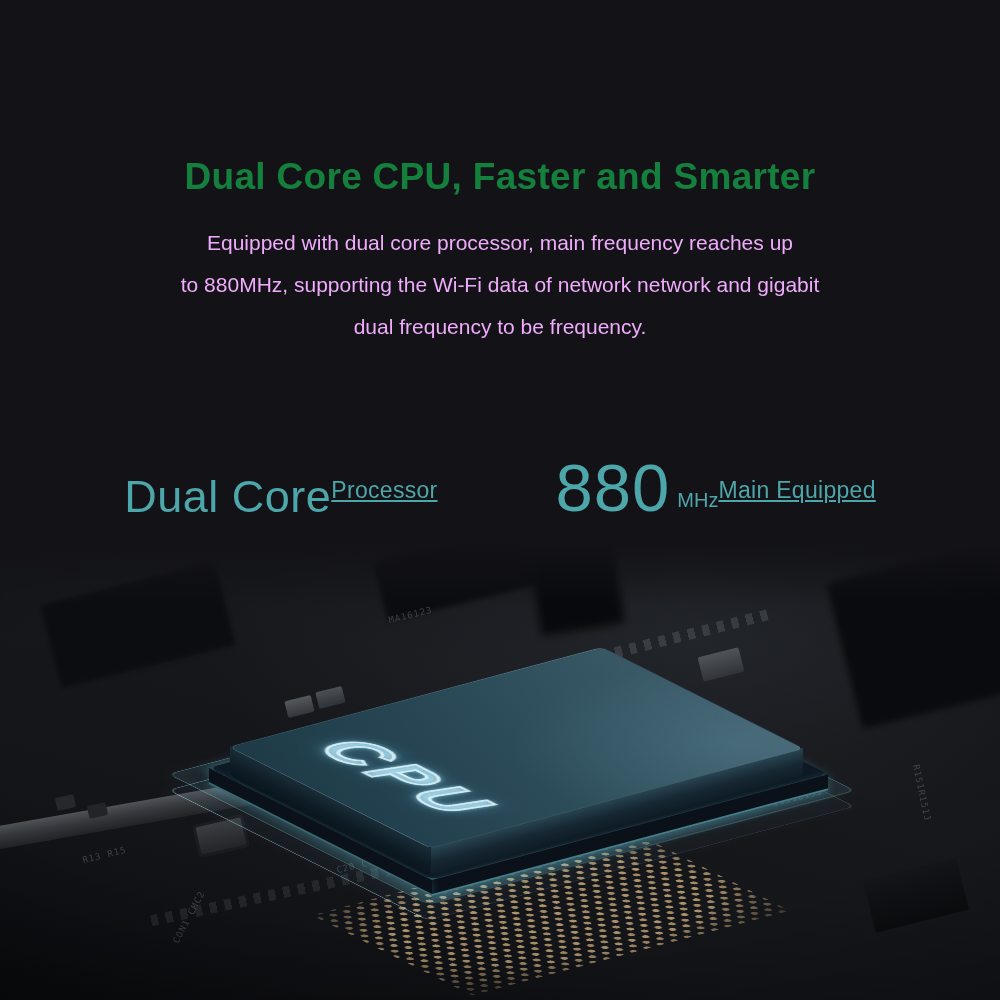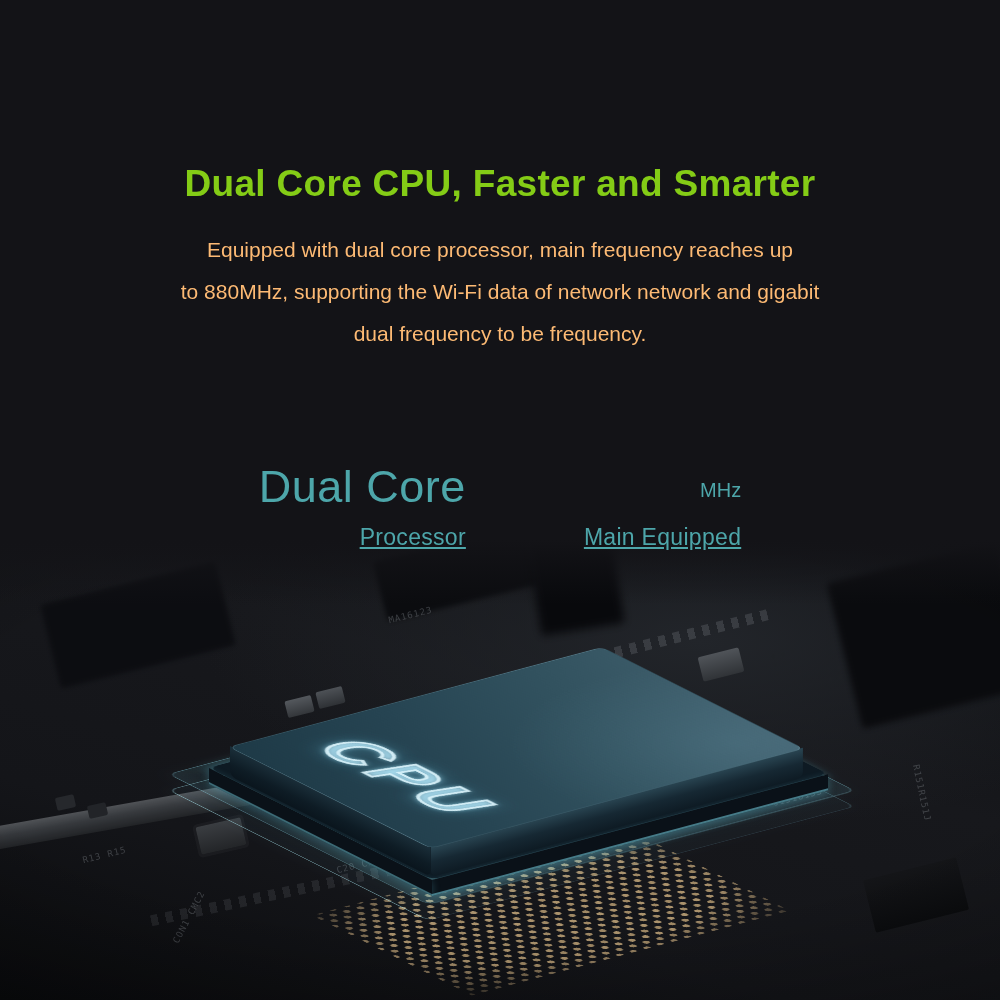--- a/index.html
+++ b/index.html
@@ -6,29 +6,29 @@
   body{
     width:1000px;height:1000px;
     background:#131317;
     overflow:hidden;
     position:relative;
     font-family:"Liberation Sans", sans-serif;
     -webkit-font-smoothing:antialiased;
   }
   .hero{position:relative;z-index:20;text-align:center;padding-top:148px;}
   .page-title{
-    margin:15px;color:#84cc16;font-size:37px;font-weight:700;letter-spacing:.3px;
-  }
-  .page-desc{margin-top:24px;color:#fdba74;font-size:21px;line-height:42px;font-weight:400;}
+    margin:8px;color:#15803d;font-size:37px;font-weight:700;letter-spacing:.3px;
+  }
+  .page-desc{margin-top:24px;color:#f0abfc;font-size:21px;line-height:42px;font-weight:400;}
   .page-desc span{display:block;}
   .stats{
     margin-top:82px;display:flex;justify-content:center;align-items:flex-start;gap:118px;
     color:#4da6aa;
   }
-  .stat{display:flex;flex-direction:column;align-items:flex-end;}
+  .stat{display:flex;flex-direction:row;align-items:center;margin-top:17px;}
   .stat .value-row{height:72px;display:flex;align-items:flex-end;justify-content:center;}
   .stat .value-big{font-size:45px;line-height:1;font-weight:400;letter-spacing:.5px;}
   .stat .value-num{font-size:67px;line-height:.93;font-weight:400;letter-spacing:1px;}
   .stat .value-unit{font-size:20px;line-height:1;padding-bottom:9px;margin-left:7px;}
   .stat .stat-label{margin-top:15px;font-size:23px;letter-spacing:.3px;text-decoration:underline;}
 
   
   .scene{position:absolute;left:0;top:540px;width:1000px;height:460px;overflow:hidden;z-index:1;}
   .scene *{position:absolute;}
   .board-bg{
@@ -171,20 +171,21 @@
 
   <div class="stats">
     <div class="stat">
       <div class="value-row">
         <span class="value-big">Dual Core</span>
       </div>
       <div class="stat-label">Processor</div>
     </div>
     <div class="stat">
       <div class="value-row">
+        <span class="value-num">880</span>
         <span class="value-unit">MHz</span>
       </div>
       <div class="stat-label">Main Equipped</div>
     </div>
   </div>
 </div>
 
 <div class="scene">
   <div class="board-bg"></div>
 

